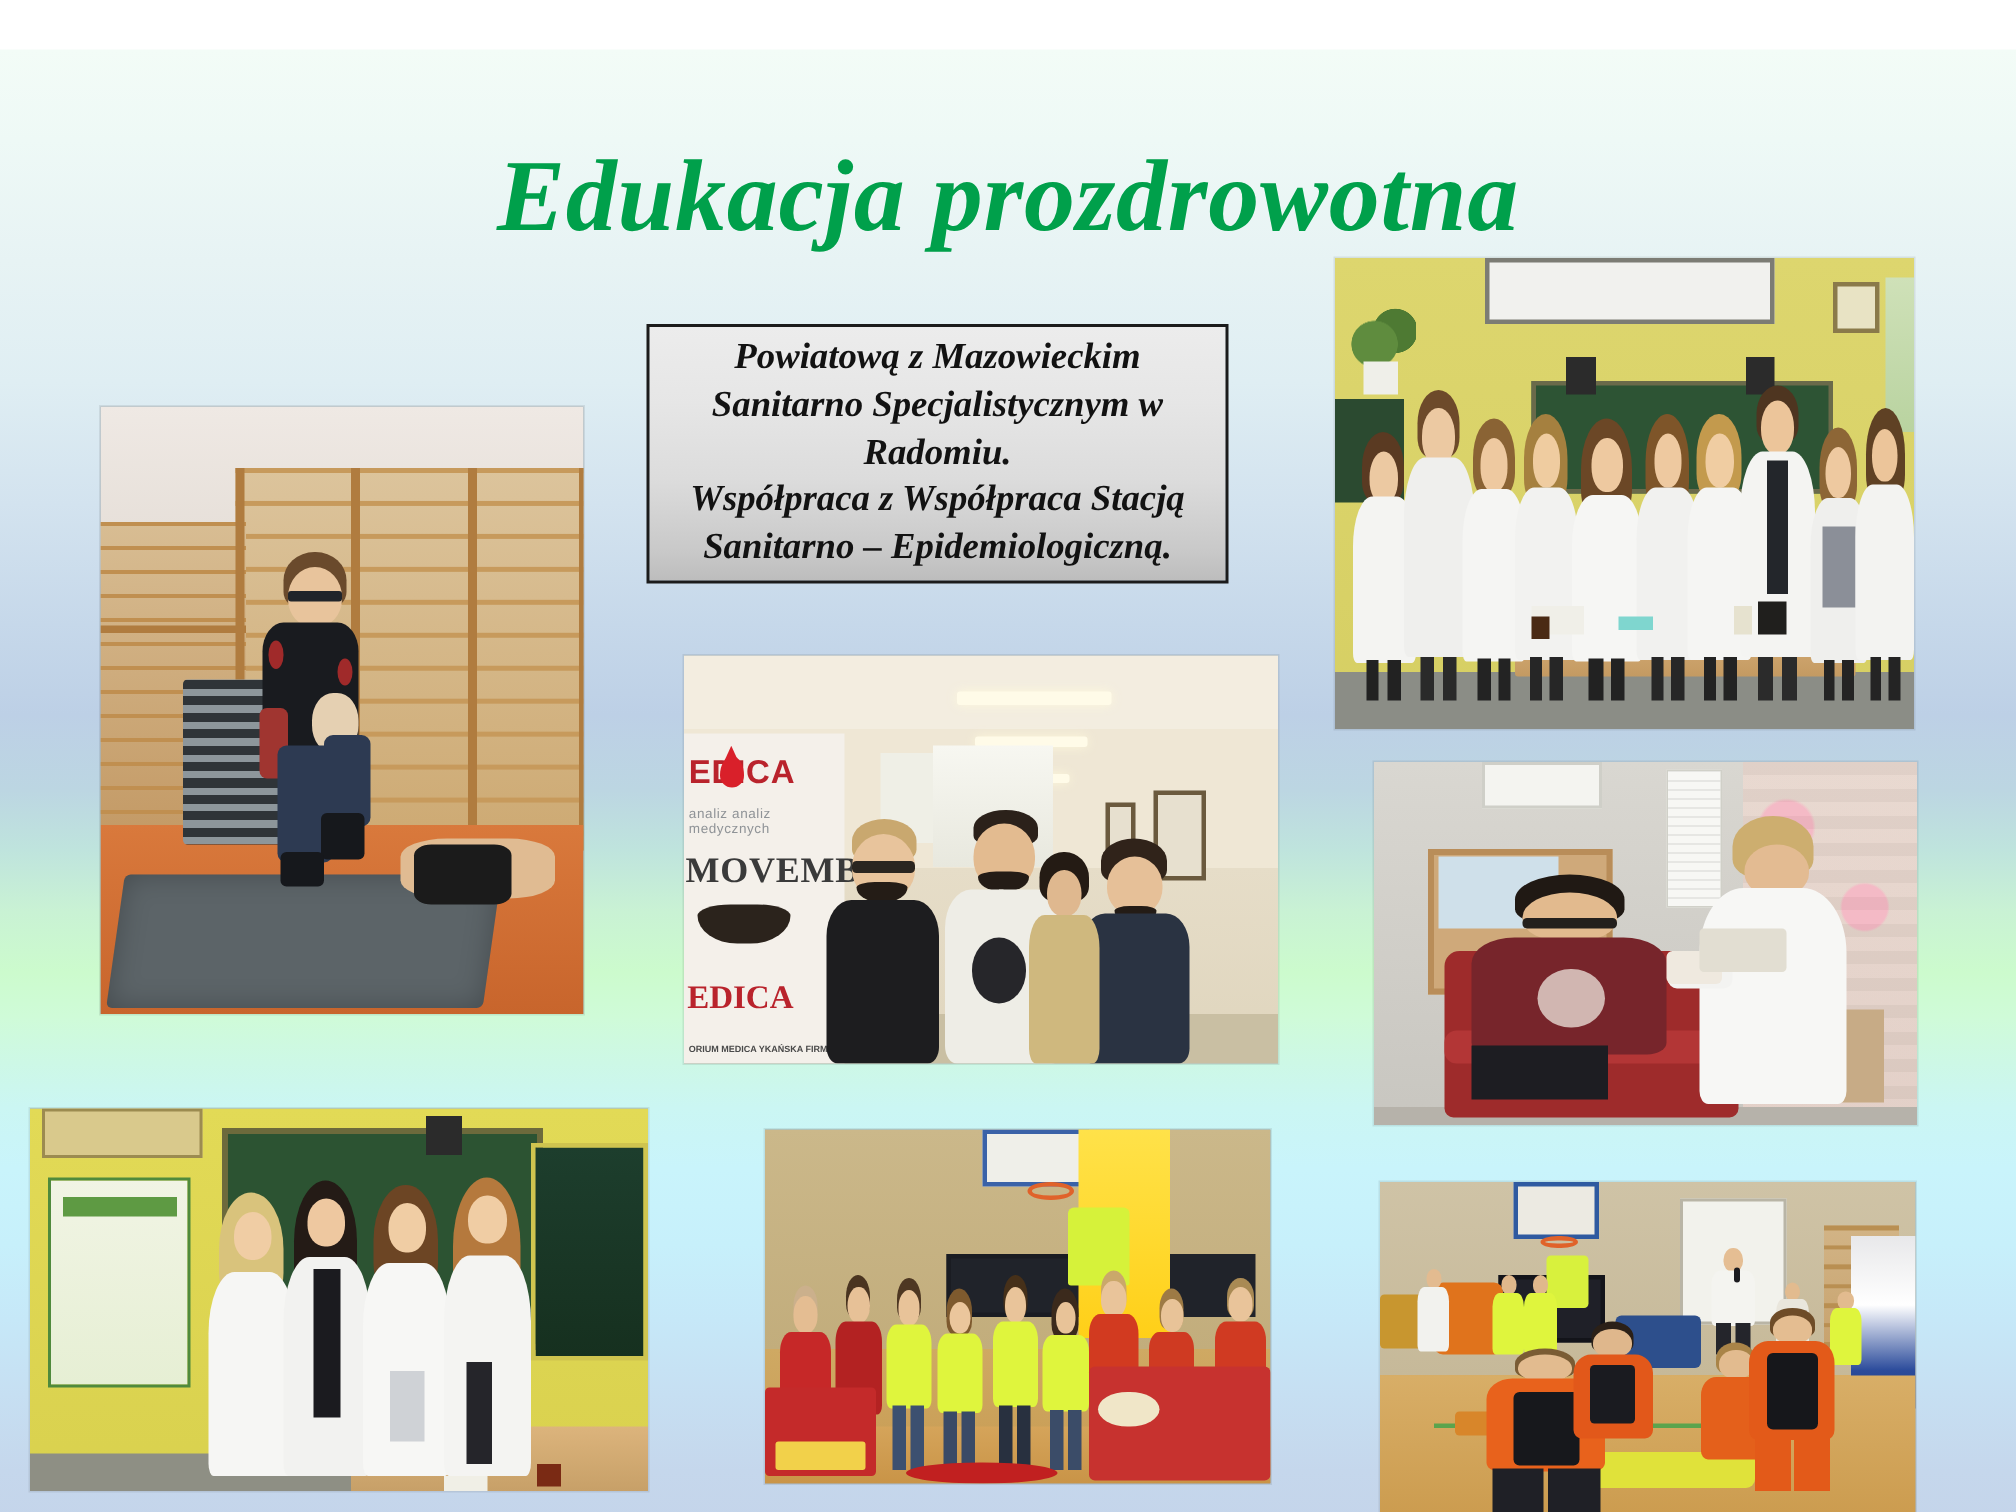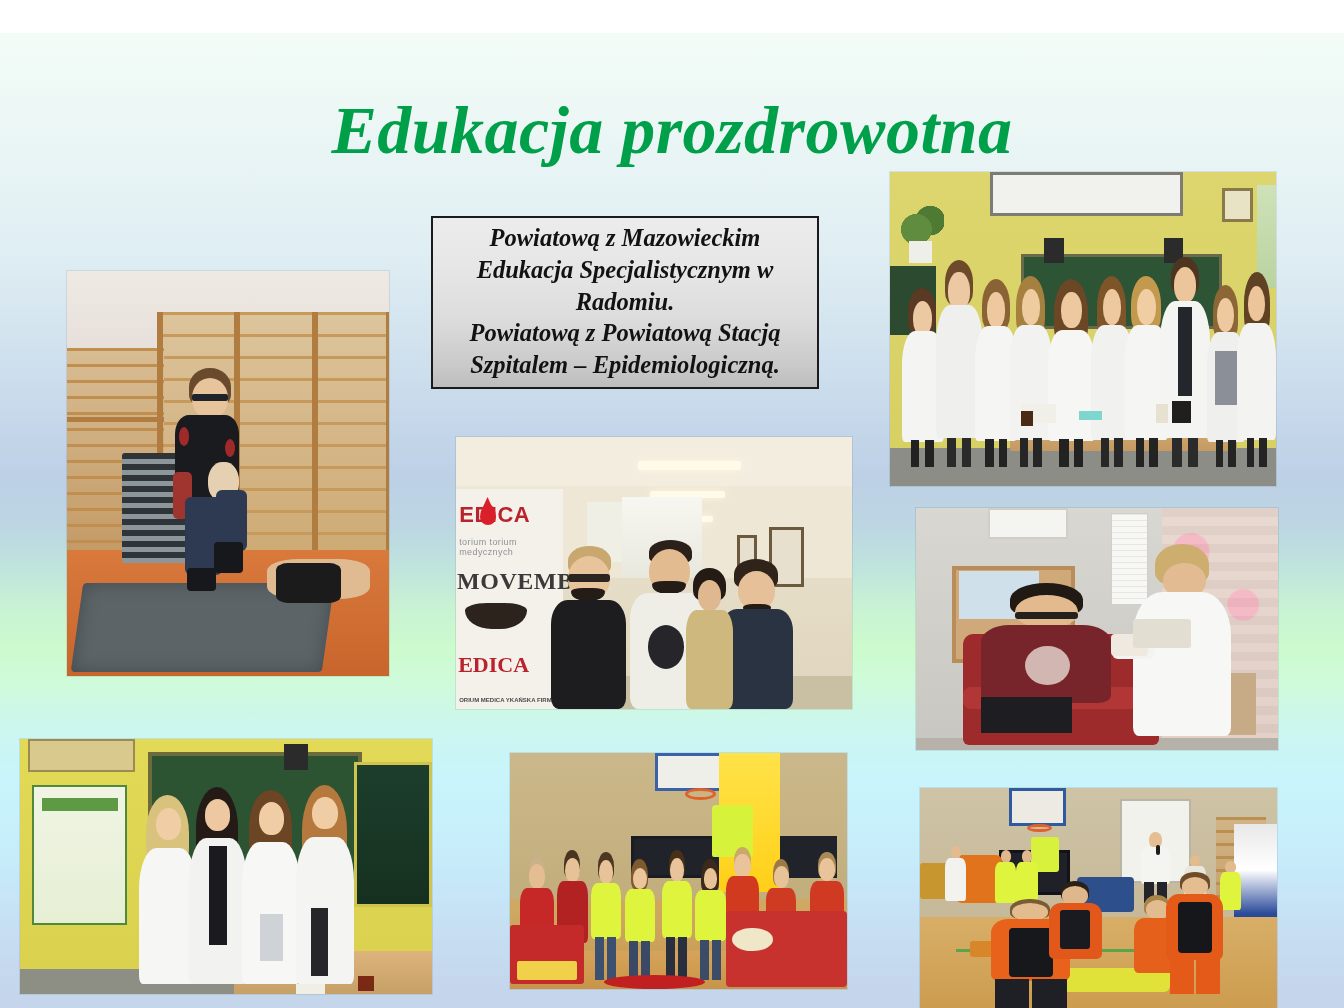--- a/index.html
+++ b/index.html
@@ -223,24 +223,24 @@
 </style>
 </head>
 <body>
 
 <div id="slide">
 
   <div id="title">Edukacja prozdrowotna</div>
 
   <div id="caption-box">
     <div class="cap-line">Powiatową z Mazowieckim</div>
-    <div class="cap-line">Edukacja Specjalistycznym w</div>
+    <div class="cap-line">Sanitarno Specjalistycznym w</div>
     <div class="cap-line">Radomiu.</div>
-    <div class="cap-line">Powiatową z Powiatową Stacją</div>
-    <div class="cap-line">Szpitalem – Epidemiologiczną.</div>
+    <div class="cap-line">Współpraca z Współpraca Stacją</div>
+    <div class="cap-line">Sanitarno – Epidemiologiczną.</div>
   </div>
 
   <div class="photo" id="p1">
     <div class="scene">
       <div class="ph wall-upper"></div>
       <div class="ph wallbar-zone"></div>
       <div class="ph wallbar-zone2"></div>
       <div class="ph bar-post" style="left:28%;"></div>
       <div class="ph bar-post" style="left:52%;"></div>
       <div class="ph bar-post" style="left:76%;"></div>
@@ -374,21 +374,21 @@
       <div class="ph tube" style="left:51%; top:29%; width:14%; height:2.2%;"></div>
       <div class="ph window"></div>
       <div class="ph" style="left:33%; top:24%; width:9%; height:22%; background:#efefe6;"></div>
       <div class="ph frame" style="right:12%; top:33%; width:9%; height:22%;"></div>
       <div class="ph frame" style="right:24%; top:36%; width:5%; height:16%;"></div>
       <div class="ph" style="left:0; bottom:0; width:100%; height:12%; background:#c9bfa3;"></div>
 
       <div class="ph banner">
         <span class="b-title">EDICA</span>
         <span class="drop"></span>
-        <span class="b-sub">torium torium medycznych</span>
+        <span class="b-sub">analiz analiz medycznych</span>
         <span class="b-mov">MOVEMBER</span>
         <span class="stache" style="left:8%; top:52%; width:62px; height:26px; background:#2b231c;"></span>
         <span class="b-pro">EDICA</span>
         <span class="b-foot">ORIUM MEDICA
 YKAŃSKA FIRMA</span>
       </div>
 
       <div class="person" style="left:24%; top:40%; width:19%; height:60%;">
         <div class="hair" style="left:22%;top:0;width:58%;height:18%;background:#c9a86f;"></div>
         <div class="head" style="left:22%;top:6%;width:56%;height:27%;background:#e8c49c;"></div>

